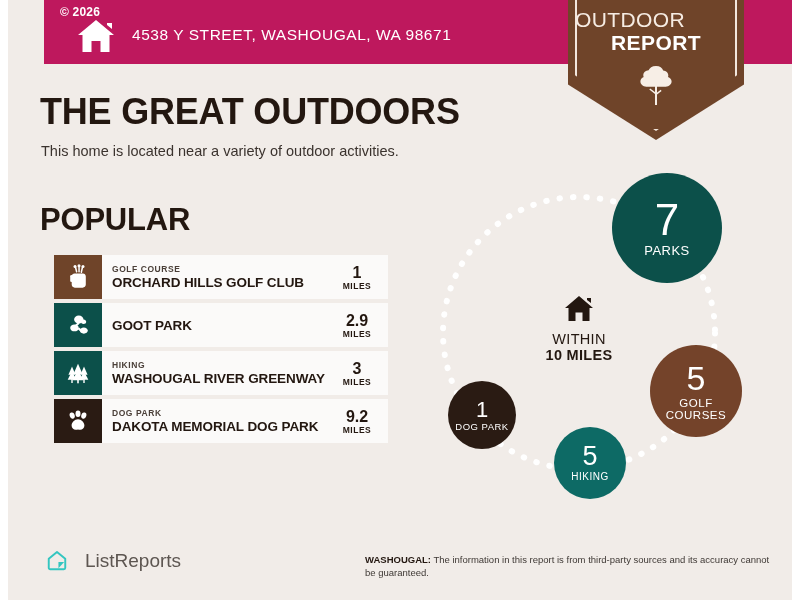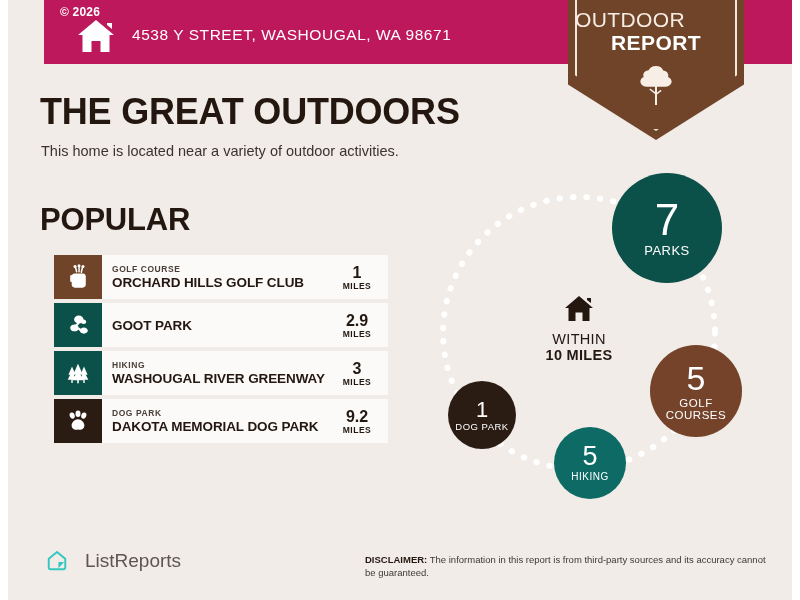--- a/index.html
+++ b/index.html
@@ -308,16 +308,16 @@
 
   <div id="logo">
     <svg viewBox="0 0 24 24">
       <path d="M12 2.2 L21 9.6 L21 19.4 A1.6 1.6 0 0 1 19.4 21 L4.6 21 A1.6 1.6 0 0 1 3 19.4 L3 9.6 Z" fill="none" stroke="#34c6c0" stroke-width="2.1" stroke-linejoin="round"></path>
       <path d="M13.6 13.2 L19.8 13.2 L13.6 19.8 Z" fill="#34c6c0"></path>
     </svg>
     <div id="logo-text">ListReports</div>
   </div>
 
   <div id="disclaimer">
-    <b>DISCLAIMER:</b><span> The information in this report is from third-party sources and its accuracy cannot be guaranteed.</span>
+    <b>WASHOUGAL:</b><span> The information in this report is from third-party sources and its accuracy cannot be guaranteed.</span>
   </div>
 
 </div>
 
 </body></html>

